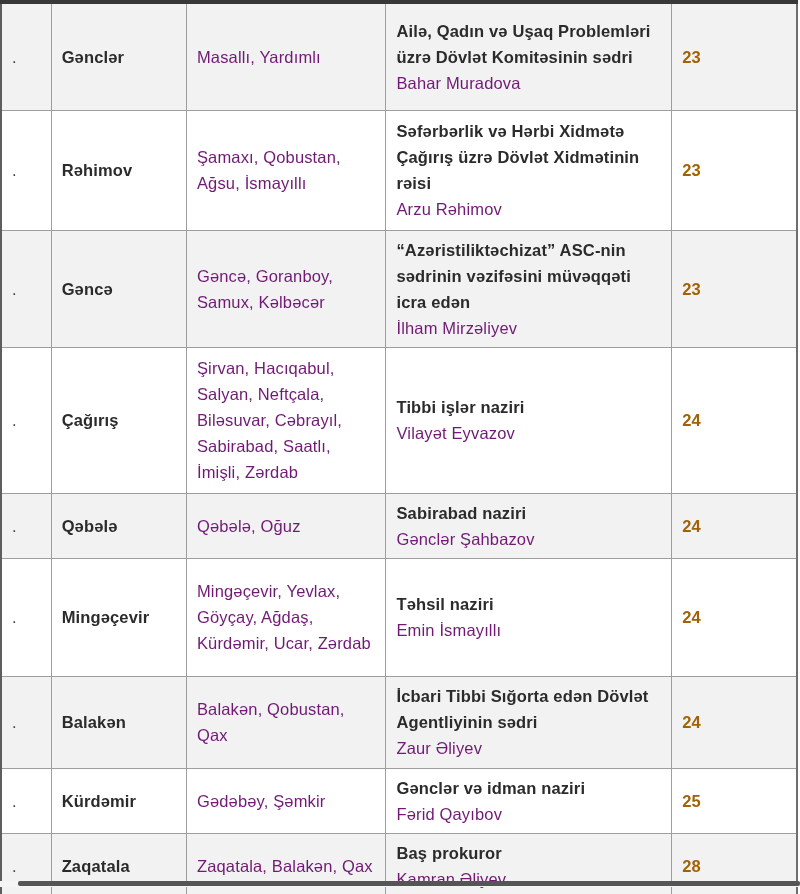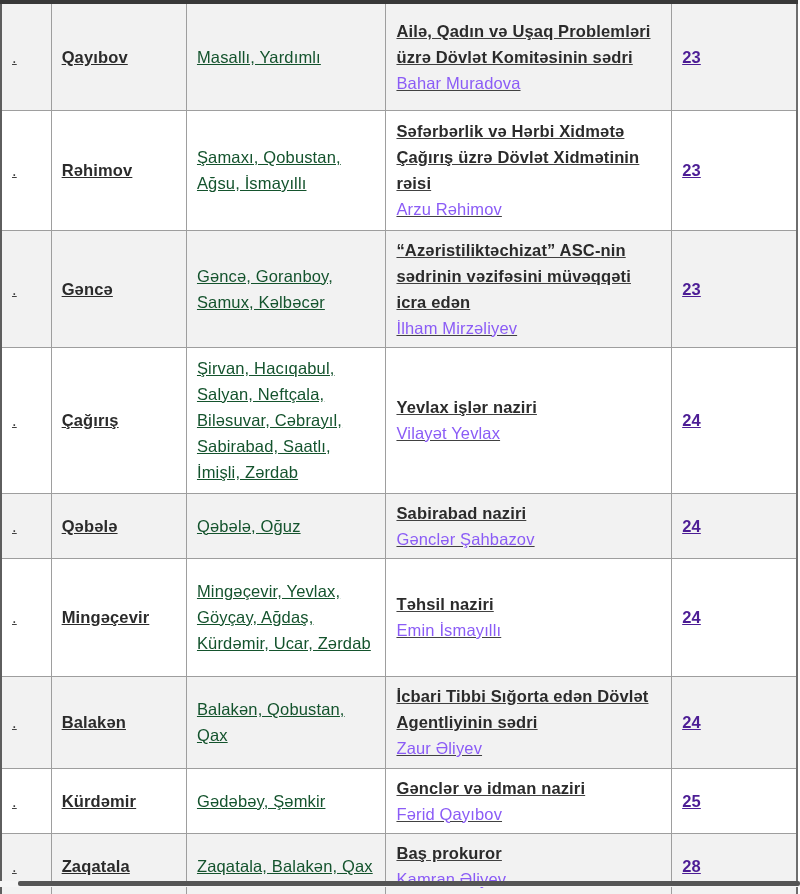--- a/index.html
+++ b/index.html
@@ -32,47 +32,46 @@
     font-size: 16.5px;
     line-height: 26px;
     letter-spacing: 0.15px;
   }
   table.officials td {
     border: 1px solid #9e9e9e;
     vertical-align: middle;
     padding: 6px 8px 6px 10px;
     background: #ffffff;
     overflow: hidden;
-    text-decoration: underline;
   }
   tbody tr:nth-child(odd) td { background: #f2f2f2; }
   tbody tr:nth-child(1) { height: 108px; }
   tbody tr:nth-child(2) { height: 120px; }
   tbody tr:nth-child(3) { height: 105px; }
   tbody tr:nth-child(4) { height: 146px; }
   tbody tr:nth-child(5) { height: 60px; }
   tbody tr:nth-child(6) { height: 118px; }
   tbody tr:nth-child(7) { height: 92px; }
   tbody tr:nth-child(8) { height: 62px; }
   tbody tr:nth-child(9) { height: 66px; }
   td.c-num { padding: 0 0 0 1px; color: #414141; }
   td.c-region {
     font-weight: 700;
     color: #2b2b2b;
   }
-  td.c-districts { color: #14532d; }
+  td.c-districts { color: #701a75; }
   td.c-official { padding-right: 30px; }
   .position {
     font-weight: 700;
     color: #2b2b2b;
   }
-  .official { color: #8b5cf6; }
+  .official { color: #701a75; }
   td.c-value {
     font-weight: 700;
-    color: #4c1d95;
+    color: #a16207;
   }
   .hscrollbar-track {
     position: absolute;
     left: 0;
     top: 881px;
     width: 800px;
     height: 6px;
     background: #f5f5f5;
   }
   .hscrollbar-thumb {
@@ -97,21 +96,21 @@
       <col style="width:199px">
       <col style="width:285px">
       <col style="width:125px">
     </colgroup>
     <tbody id="rows-body">
   <tr>
     <td class="c-num">
       <span>.</span>
     </td>
     <td class="c-region">
-      <span>Qayıbov</span>
+      <span>Gənclər</span>
     </td>
     <td class="c-districts">
       <span>Masallı, Yardımlı</span>
     </td>
     <td class="c-official">
       <div class="position">Ailə, Qadın və Uşaq Problemləri üzrə Dövlət Komitəsinin sədri</div>
       <div class="official">Bahar Muradova</div>
     </td>
     <td class="c-value">
       <span>23</span>
@@ -160,22 +159,22 @@
     <td class="c-num">
       <span>.</span>
     </td>
     <td class="c-region">
       <span>Çağırış</span>
     </td>
     <td class="c-districts">
       <span>Şirvan, Hacıqabul, Salyan, Neftçala, Biləsuvar, Cəbrayıl, Sabirabad, Saatlı, İmişli, Zərdab</span>
     </td>
     <td class="c-official">
-      <div class="position">Yevlax işlər naziri</div>
-      <div class="official">Vilayət Yevlax</div>
+      <div class="position">Tibbi işlər naziri</div>
+      <div class="official">Vilayət Eyvazov</div>
     </td>
     <td class="c-value">
       <span>24</span>
     </td>
   </tr>
 
   <tr>
     <td class="c-num">
       <span>.</span>
     </td>

